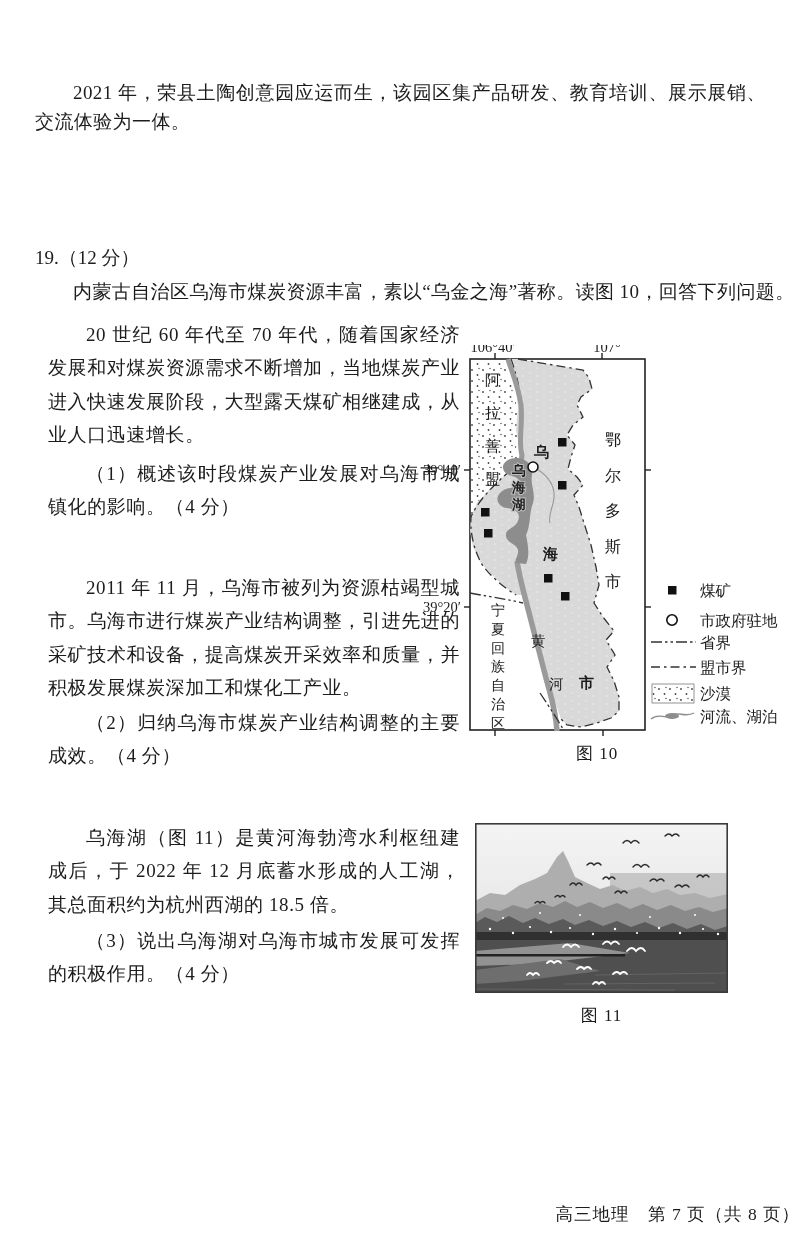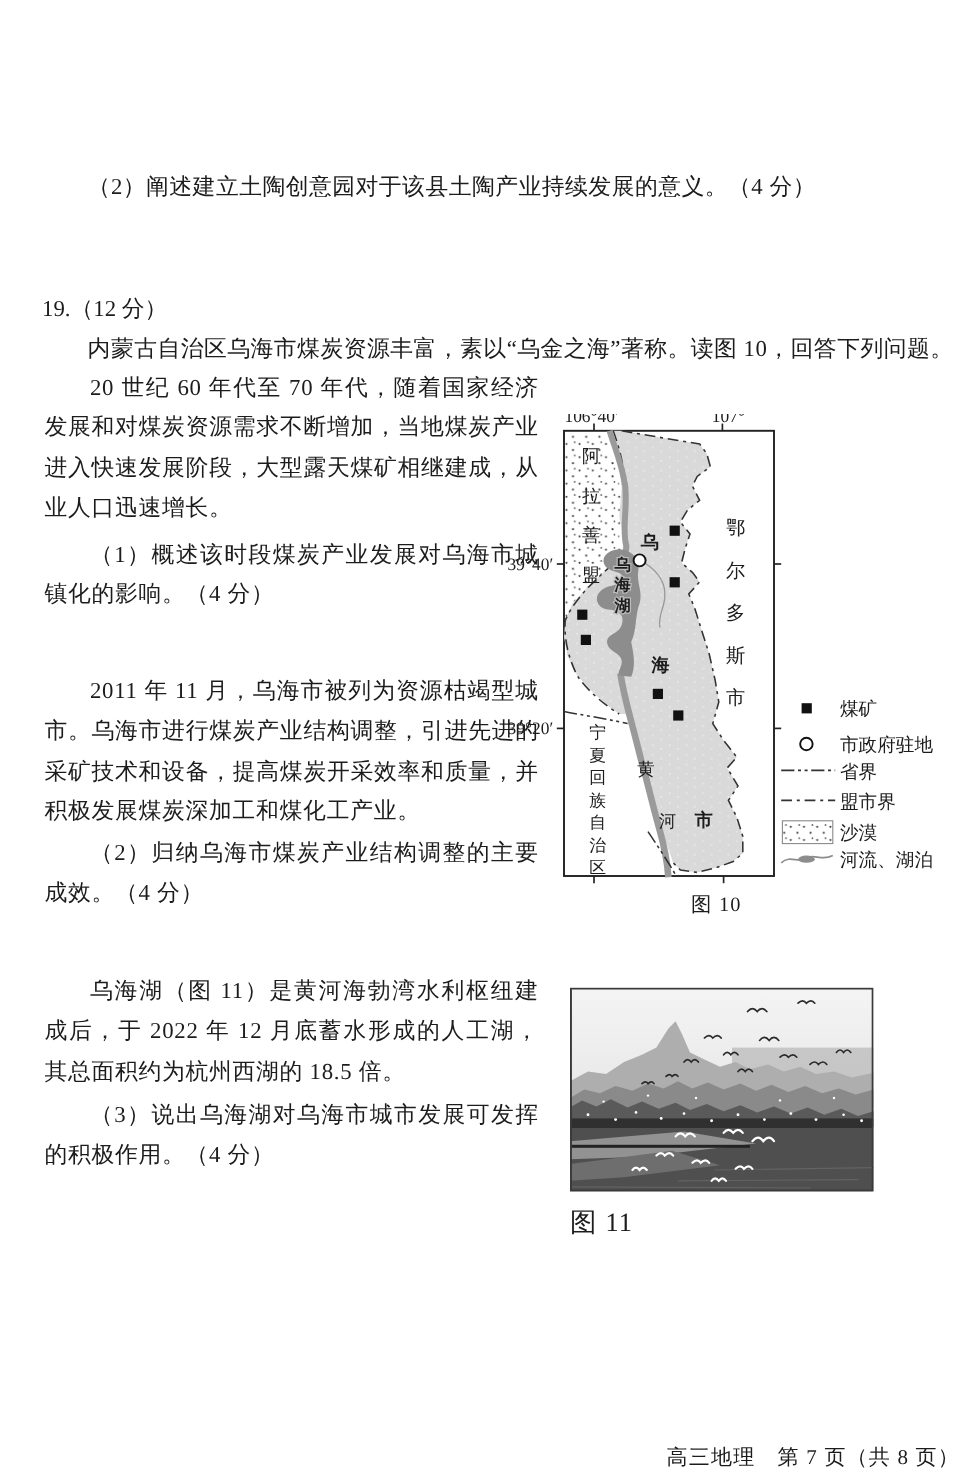--- a/index.html
+++ b/index.html
@@ -2,34 +2,34 @@
 <html><head>
 <meta charset="utf-8">
 <style>
   html,body{margin:0;padding:0;background:#fff;}
   .page{position:relative;width:800px;height:1235px;background:#fff;overflow:hidden;
         font-family:"Liberation Serif","DejaVu Serif",serif;color:#1c1c1c;}
   .abs{position:absolute;}
   .para{font-size:19px;line-height:29px;text-align:justify;text-justify:inter-character;
         text-indent:2em;margin:0;letter-spacing:0.4px;}
   .colpara{font-size:19px;line-height:33.4px;text-align:justify;text-justify:inter-character;
-        text-indent:2em;margin:2px;letter-spacing:0.6px;}
+        text-indent:2em;margin:13px;letter-spacing:0.6px;}
   .oneline{font-size:19px;line-height:29px;margin:0;text-indent:2em;white-space:nowrap;letter-spacing:0.4px;}
   .qnum{font-size:19px;line-height:30px;margin:0;white-space:nowrap;}
-  .caption{font-size:22px;letter-spacing:1px;}
+  .caption{font-size:17px;text-align:center;letter-spacing:1px;}
   .footer{font-size:17.5px;text-align:right;width:100%;letter-spacing:1px;}
   svg text{font-family:"Liberation Serif","DejaVu Serif",serif;fill:#1c1c1c;}
   .halo{paint-order:stroke;stroke:#bdbdbd;stroke-width:2px;font-weight:bold;}
 </style>
 </head>
 <body>
 
 <div class="page">
 
-  <p class="oneline abs" style="left:35px;top:142px;">（2）阐述建立土陶创意园对于该县土陶产业持续发展的意义。（4 分）</p>
+  <p class="para abs" style="left:35px;top:78px;width:731px;">2021 年，荣县土陶创意园应运而生，该园区集产品研发、教育培训、展示展销、交流体验为一体。</p>
 
   <p class="qnum abs" style="left:35px;top:243px;text-align:center;">19.（12 分）</p>
   <p class="oneline abs" style="left:35px;top:277px;">内蒙古自治区乌海市煤炭资源丰富，素以“乌金之海”著称。读图 10，回答下列问题。</p>
 
   <p class="colpara abs" style="left:35px;top:305px;width:412px;">20 世纪 60 年代至 70 年代，随着国家经济发展和对煤炭资源需求不断增加，当地煤炭产业进入快速发展阶段，大型露天煤矿相继建成，从业人口迅速增长。</p>
   <p class="colpara abs" style="left:35px;top:444px;width:412px;">（1）概述该时段煤炭产业发展对乌海市城镇化的影响。（4 分）</p>
   <p class="colpara abs" style="left:35px;top:558px;width:412px;">2011 年 11 月，乌海市被列为资源枯竭型城市。乌海市进行煤炭产业结构调整，引进先进的采矿技术和设备，提高煤炭开采效率和质量，并积极发展煤炭深加工和煤化工产业。</p>
   <p class="colpara abs" style="left:35px;top:693px;width:412px;">（2）归纳乌海市煤炭产业结构调整的主要成效。（4 分）</p>
   <p class="colpara abs" style="left:35px;top:808px;width:412px;">乌海湖（图 11）是黄河海勃湾水利枢纽建成后，于 2022 年 12 月底蓄水形成的人工湖，其总面积约为杭州西湖的 18.5 倍。</p>
   <p class="colpara abs" style="left:35px;top:911px;width:412px;">（3）说出乌海湖对乌海市城市发展可发挥的积极作用。（4 分）</p>

